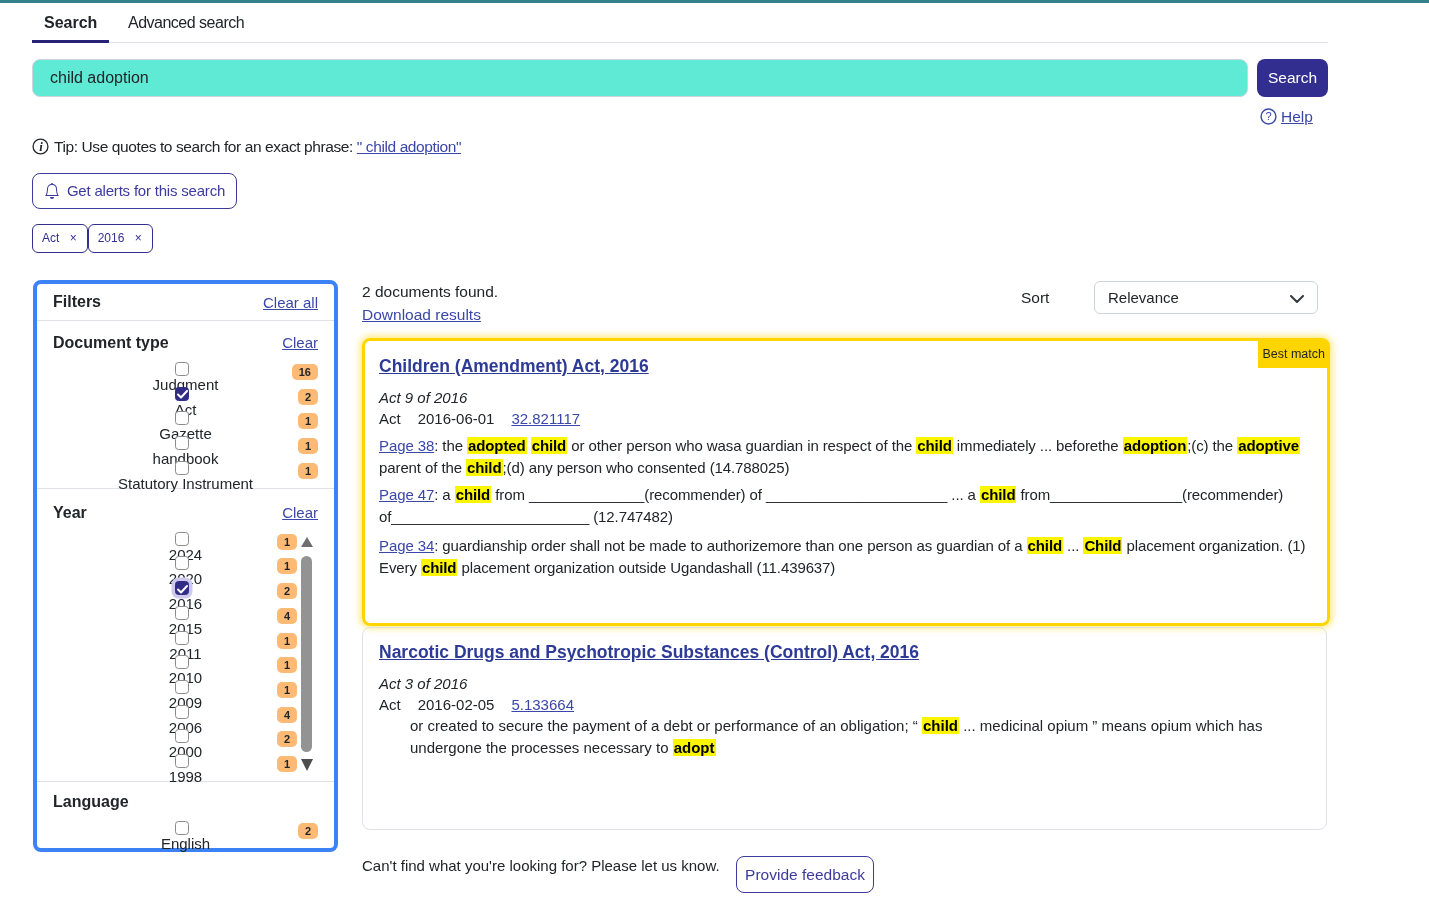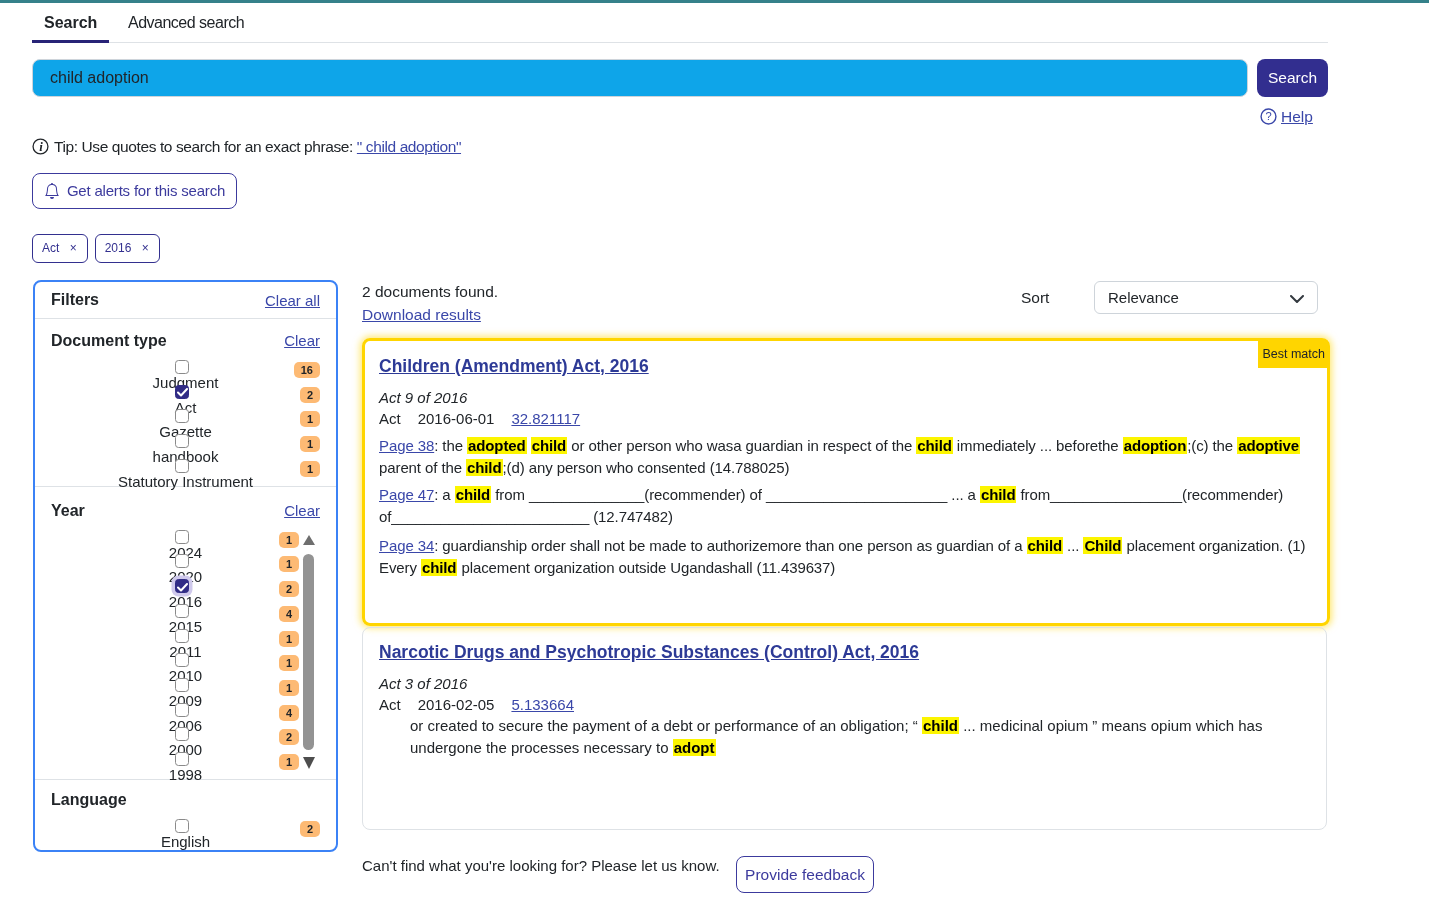--- a/index.html
+++ b/index.html
@@ -7,37 +7,37 @@
 body { font-family:"Liberation Sans", sans-serif; color:#212529; font-size:15px; position:relative; overflow:hidden; }
 a { text-decoration: underline; color:#3a47a9; }
 .abs { position:absolute; }
 .topbar { left:0; top:0; width:1429px; height:2.5px; background:#35818a; }
 
 .tabrow { left:32px; top:0; width:1296px; height:43px; border-bottom:1px solid #dee2e6; }
 .tab { position:absolute; bottom:-1px; font-size:16px; padding:0 12px; height:40px; line-height:40px; }
 .tab.active { font-weight:bold; border-bottom:3px solid #282377; color:#212529; left:0; }
 .tab.plain { left:84px; letter-spacing:-0.5px; }
 
-.input { left:32px; top:59px; width:1216px; height:38px; border:1px solid #ced4da; border-radius:8px; background:#0ea5e9; font-size:16px; line-height:36px; padding-left:17px; color:#212529; }
+.input { left:32px; top:59px; width:1216px; height:38px; border:1px solid #ced4da; border-radius:8px; background:#5eead4; font-size:16px; line-height:36px; padding-left:17px; color:#212529; }
 .sbtn { left:1257px; top:59px; width:71px; height:38px; background:#322e8f; border-radius:8px; color:#fff; font-size:15.5px; text-align:center; line-height:38px; }
 
 .helprow { left:1260px; top:108px; font-size:15.5px; color:#3a47a9; }
 .helprow svg { vertical-align:-3px; margin-right:4px; }
 
 .tiprow { left:32px; top:138px; font-size:15.5px; letter-spacing:-0.4px; }
 .tiprow svg { vertical-align:-3px; margin-right:5px; }
 
 .alerts { left:32px; top:173px; width:205px; height:36px; border:1px solid #3c3a9d; border-radius:8px; color:#3c3a9d; font-size:15px; letter-spacing:-0.2px; line-height:34px; text-align:center; }
 .alerts svg { vertical-align:-3px; margin-right:7px; }
 
-.chips { left:32px; top:234px; display:flex; gap:7px; }
+.chips { left:32px; top:224px; display:flex; }
 .chip { border:1px solid #33308f; color:#33308f; border-radius:6px; height:29px; line-height:27px; font-size:12px; padding:0 10px 0 9px; }
 .chip .x { margin-left:7px; font-size:12px; }
 
-.panel { left:33px; top:280px; width:305px; height:572px; border:2px solid #3b82f6; border-radius:8px; }
+.panel { left:33px; top:280px; width:305px; height:572px; border:4px solid #3b82f6; border-radius:8px; }
 .phead { display:flex; justify-content:space-between; align-items:center; padding:8px 16px; height:37px; border-bottom:1px solid #dee2e6; }
 .phead b { font-size:16px; }
 .pbody { padding:13px 16px 0; position:relative; }
 .sechead { display:flex; justify-content:space-between; align-items:baseline; margin-bottom:10px; }
 .sechead b { font-size:16px; }
 .row { display:flex; align-items:center; height:20px; margin-bottom:4.7px; position:relative;flex-direction:column; }
 .cb { width:14px; height:14px; border:1px solid #8a8a8a; border-radius:3.5px; background:#fff; margin-right:8px; flex:0 0 auto; }
 .cb.on { background:#312c86; border-color:#312c86; position:relative; }
 .cb.on svg { position:absolute; left:1.5px; top:2.5px; }
 .cb.focus { box-shadow:0 0 0 3.5px #cfc9ec; }

